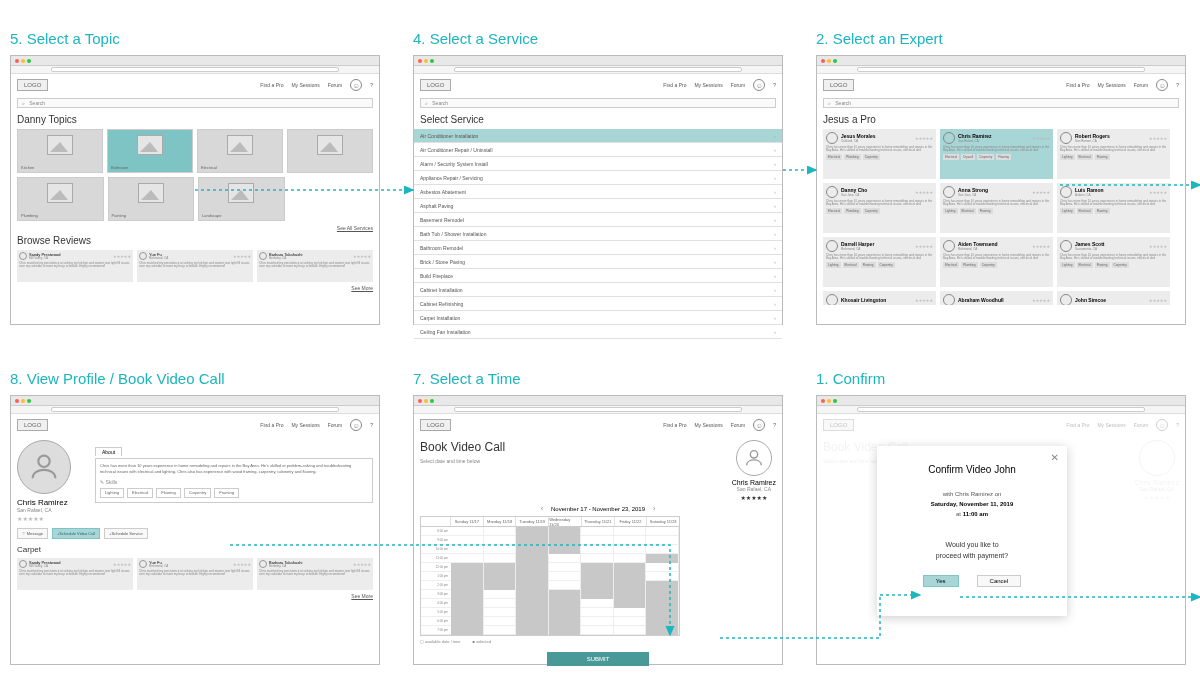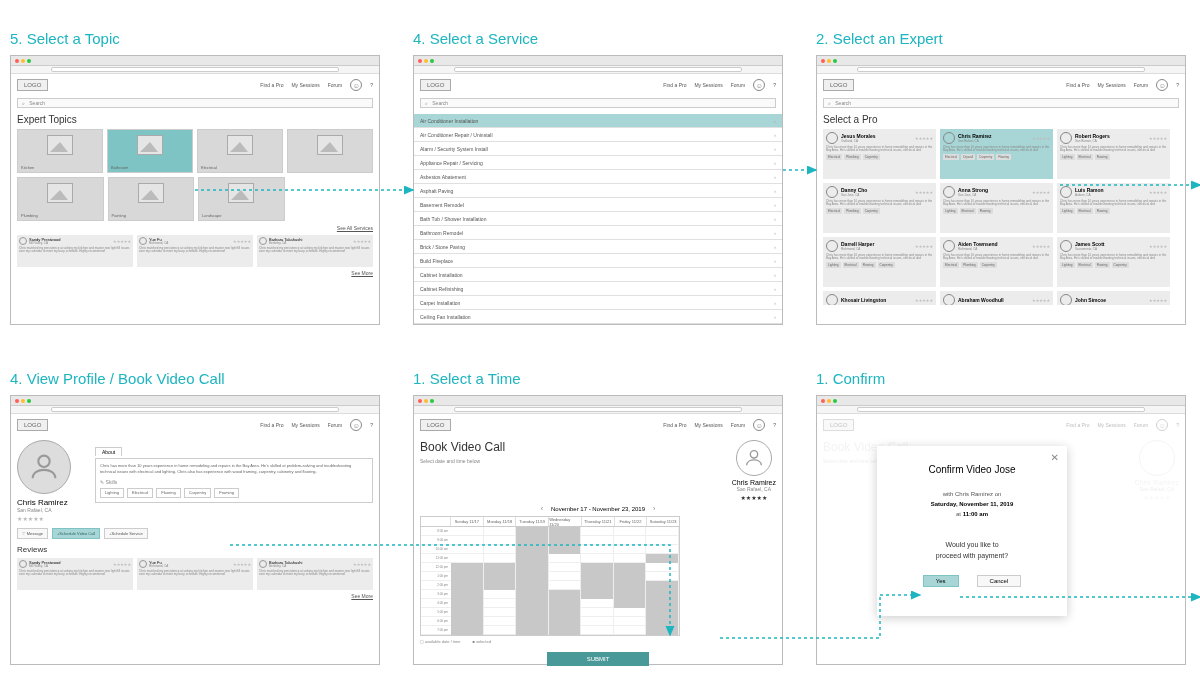--- a/index.html
+++ b/index.html
@@ -108,22 +108,22 @@
 .modal .mb.teal{background:#a8d5d5;border-color:#7ec4c4}
 
 svg.flow{position:absolute;inset:0;width:1200px;height:675px;pointer-events:none}
 </style>
 </head>
 <body>
 
 <div class="step-label" style="left:10px;top:30px">5. Select a Topic</div>
 <div class="step-label" style="left:413px;top:30px">4. Select a Service</div>
 <div class="step-label" style="left:816px;top:30px">2. Select an Expert</div>
-<div class="step-label" style="left:10px;top:370px">4. View Profile / Book Video Call</div>
-<div class="step-label" style="left:413px;top:370px">1. Select a Time</div>
+<div class="step-label" style="left:10px;top:370px">8. View Profile / Book Video Call</div>
+<div class="step-label" style="left:413px;top:370px">7. Select a Time</div>
 <div class="step-label" style="left:816px;top:370px">1. Confirm</div>
 
 <div class="browser" style="left:10px;top:55px">
   <div class="chrome">
       <div class="dots">
         <div class="dot" style="background:#ff5f56"></div>
         <div class="dot" style="background:#ffbd2e"></div>
         <div class="dot" style="background:#27c93f"></div>
       </div>
     </div>
@@ -135,21 +135,21 @@
     <div class="nav">
       <span>Find a Pro</span>
       <span>My Sessions</span>
       <span>Forum</span>
       <div class="userico">☺</div>
       <span class="q">?</span>
     </div>
   </div>
   <div class="search"><span>⌕</span>&nbsp;<span>Search</span></div>
   <div class="content">
-    <div class="h1">Expert Topics</div>
+    <div class="h1">Danny Topics</div>
     <div class="topics">
       <div class="topic">
           <div class="topic-img">
             <div class="frame"></div>
           </div>
           <div class="topic-label">Kitchen</div>
         </div>
       <div class="topic sel">
           <div class="topic-img">
             <div class="frame"></div>
@@ -184,20 +184,21 @@
         </div>
       <div class="topic">
           <div class="topic-img">
             <div class="frame"></div>
           </div>
           <div class="topic-label">Landscape</div>
         </div>
       <div style="flex:1"></div>
     </div>
     <div class="see-all">See All Services</div>
+    <div class="h1">Browse Reviews</div>
     <div class="rrow" id="rrow1">
         <div class="rcard">
           <div class="rcard-h">
             <div class="av"></div>
             <div>
               <div class="nm">Sandy Prestwood</div>
               <div class="loc">Mill Valley, CA</div>
             </div>
             <div class="stars">★★★★★</div>
           </div>
@@ -246,20 +247,21 @@
     <div class="nav">
         <span>Find a Pro</span>
         <span>My Sessions</span>
         <span>Forum</span>
         <div class="userico">☺</div>
         <span class="q">?</span>
       </div>
   </div>
   <div class="search"><span>⌕</span>&nbsp;<span>Search</span></div>
   <div class="content" style="padding:4px 0 0 0">
+    <div class="h1" style="padding:0 6px">Select Service</div>
     <div id="svclist">
         <div class="srow sel">
           <span>Air Conditioner Installation</span>
           <span class="chev">›</span>
         </div>
         <div class="srow">
           <span>Air Conditioner Repair / Uninstall</span>
           <span class="chev">›</span>
         </div>
         <div class="srow">
@@ -334,21 +336,21 @@
     <div class="nav">
         <span>Find a Pro</span>
         <span>My Sessions</span>
         <span>Forum</span>
         <div class="userico">☺</div>
         <span class="q">?</span>
       </div>
   </div>
   <div class="search"><span>⌕</span>&nbsp;<span>Search</span></div>
   <div class="content">
-    <div class="h1">Select a Pro</div>
+    <div class="h1">Jesus a Pro</div>
     <div class="egrid" id="egrid">
         <div class="ecard">
           <div class="ecard-h">
             <div class="av"></div>
             <div>
               <div class="nm">Jesus Morales</div>
               <div class="loc">Oakland, CA</div>
             </div>
             <div class="stars">★★★★★</div>
           </div>
@@ -573,21 +575,21 @@
               </div>
           </div>
         </div>
       </div>
     </div>
     <div class="actions">
       <div class="btn">♡ <span>Message</span></div>
       <div class="btn teal">+Schedule Video Call</div>
       <div class="btn">+Schedule Service</div>
     </div>
-    <div class="h1" style="font-size:8px">Reviews</div>
+    <div class="h1" style="font-size:8px">Carpet</div>
     <div class="rrow" id="rrow2">
         <div class="rcard">
           <div class="rcard-h">
             <div class="av"></div>
             <div>
               <div class="nm">Sandy Prestwood</div>
               <div class="loc">Mill Valley, CA</div>
             </div>
             <div class="stars">★★★★★</div>
           </div>
@@ -841,21 +843,21 @@
         <div class="av"></div>
         <div class="nm" style="color:#aaa">Chris Ramirez</div>
         <div class="loc">San Rafael, CA</div>
         <div class="stars" style="color:#ccc">★★★★★</div>
       </div>
     </div>
   </div>
   <div class="dim"></div>
   <div class="modal">
     <div class="close">✕</div>
-    <div class="title">Confirm Video Jose</div>
+    <div class="title">Confirm Video John</div>
     <div class="line">with Chris Ramirez on</div>
     <div class="line"><b>Saturday, November 11, 2019</b></div>
     <div class="line"><span>at</span> <b>11:00 am</b></div>
     <div class="ask"><span>Would you like to</span><br><span>proceed with payment?</span></div>
     <div class="btns">
       <div class="mb teal">Yes</div>
       <div class="mb">Cancel</div>
     </div>
   </div>
 </div>

